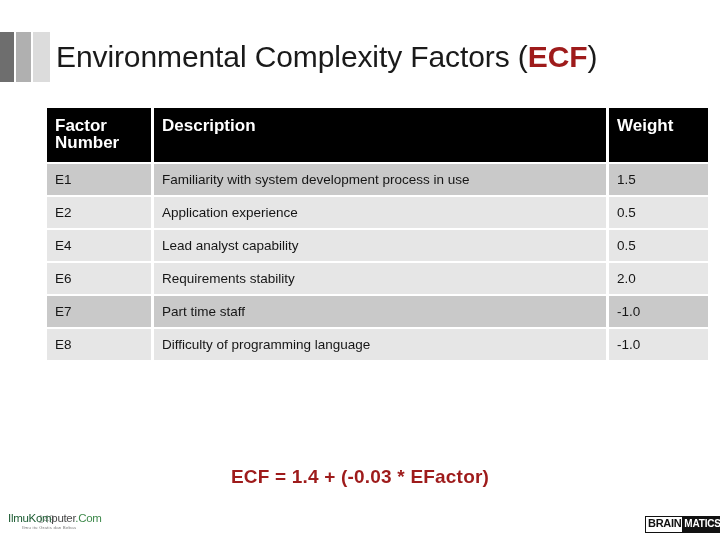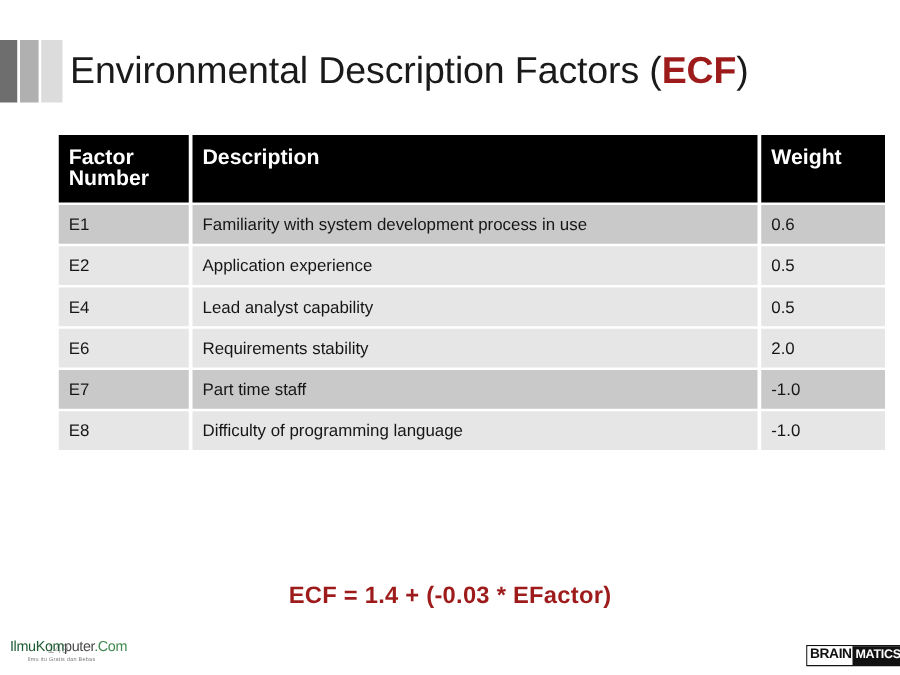--- a/index.html
+++ b/index.html
@@ -184,21 +184,21 @@
 <body>
 
 <div class="title-band">
   <div class="accent-bars">
     <div class="accent-bar b1"></div>
     <div class="accent-bar b2"></div>
     <div class="accent-bar b3"></div>
     <div class="accent-bar b4"></div>
     <div class="accent-bar b5"></div>
   </div>
-  <div class="page-title"><span>Environmental Description Factors (</span><span class="accent-text">ECF</span><span>)</span></div>
+  <div class="page-title"><span>Environmental Complexity Factors (</span><span class="accent-text">ECF</span><span>)</span></div>
 </div>
 
 <table class="ecf-table">
   <colgroup>
     <col class="c-num">
     <col class="c-desc">
     <col class="c-wt">
   </colgroup>
   <thead>
     <tr>
@@ -211,21 +211,21 @@
       </th>
       <th>
         <span class="th-line">Weight</span>
       </th>
     </tr>
   </thead>
   <tbody>
     <tr class="row-dark">
       <td>E1</td>
       <td>Familiarity with system development process in use</td>
-      <td>0.6</td>
+      <td>1.5</td>
     </tr>
     <tr class="row-light">
       <td>E2</td>
       <td>Application experience</td>
       <td>0.5</td>
     </tr>
     <tr class="row-light">
       <td>E4</td>
       <td>Lead analyst capability</td>
       <td>0.5</td>

